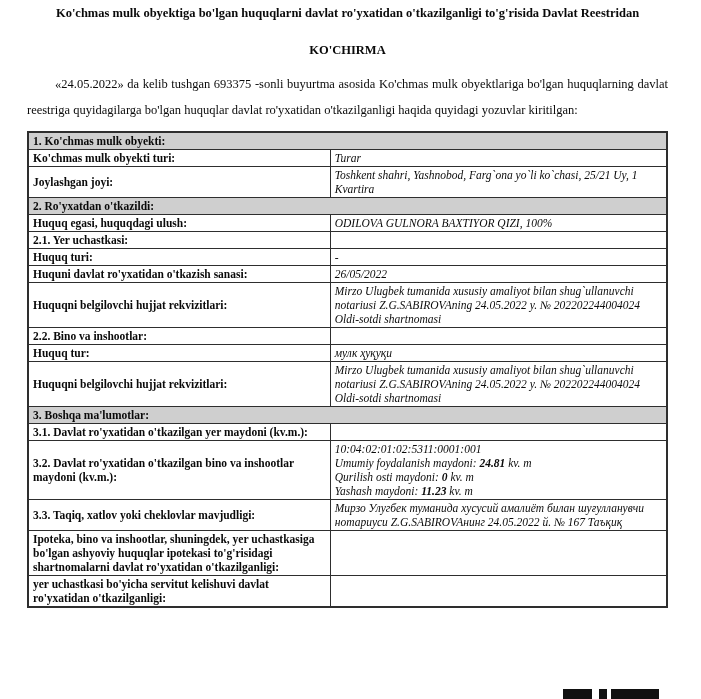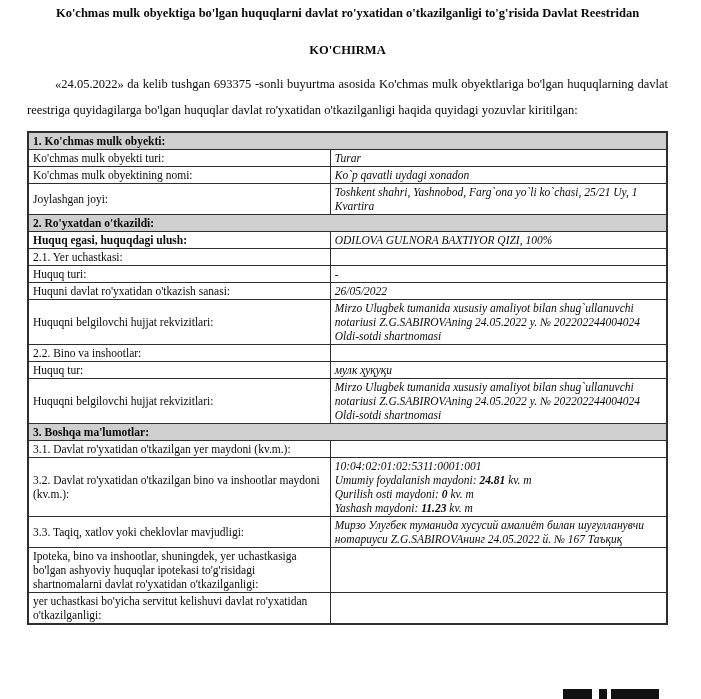--- a/index.html
+++ b/index.html
@@ -51,21 +51,21 @@
   }
   table.reg-table td {
     border: 1px solid var(--border-color);
     padding: 1px 4px;
     vertical-align: middle;
   }
   td.section-cell {
     background: var(--section-bg);
     font-weight: bold;
   }
-  td.label-cell { width: 47.3%; }
+  td.label-cell { width: 47.3%; font-weight: bold; }
   td.value-cell { width: 52.7%; font-style: italic; }
   .bold { font-weight: bold; }
   .qr-block {
     position: absolute;
     background: #111111;
   }
   .qr-b1 { left: 563px; top: 689px; width: 29px; height: 10px; }
   .qr-b2 { left: 599px; top: 689px; width: 8px;  height: 10px; }
   .qr-b3 { left: 611px; top: 689px; width: 48px; height: 10px; }
 </style>
@@ -81,24 +81,20 @@
   <p class="intro">«24.05.2022» da kelib tushgan 693375 -sonli buyurtma asosida Ko'chmas mulk obyektlariga bo'lgan huquqlarning davlat reestriga quyidagilarga bo'lgan huquqlar davlat ro'yxatidan o'tkazilganligi haqida quyidagi yozuvlar kiritilgan:</p>
 
   <table class="reg-table">
     <tbody>
         <tr>
           <td colspan="2" class="section-cell">1. Ko'chmas mulk obyekti:</td>
         </tr>
         <tr>
           <td class="label-cell">Ko'chmas mulk obyekti turi:</td>
           <td class="value-cell">Turar</td>
-        </tr>
-        <tr>
-          <td class="label-cell">Ko'chmas mulk obyektining nomi:</td>
-          <td class="value-cell">Ko`p qavatli uydagi xonadon</td>
         </tr>
         <tr>
           <td class="label-cell">Joylashgan joyi:</td>
           <td class="value-cell">Toshkent shahri, Yashnobod, Farg`ona yo`li ko`chasi, 25/21 Uy, 1 Kvartira</td>
         </tr>
         <tr>
           <td colspan="2" class="section-cell">2. Ro'yxatdan o'tkazildi:</td>
         </tr>
         <tr>
           <td class="label-cell bold">Huquq egasi, huquqdagi ulush:</td>

